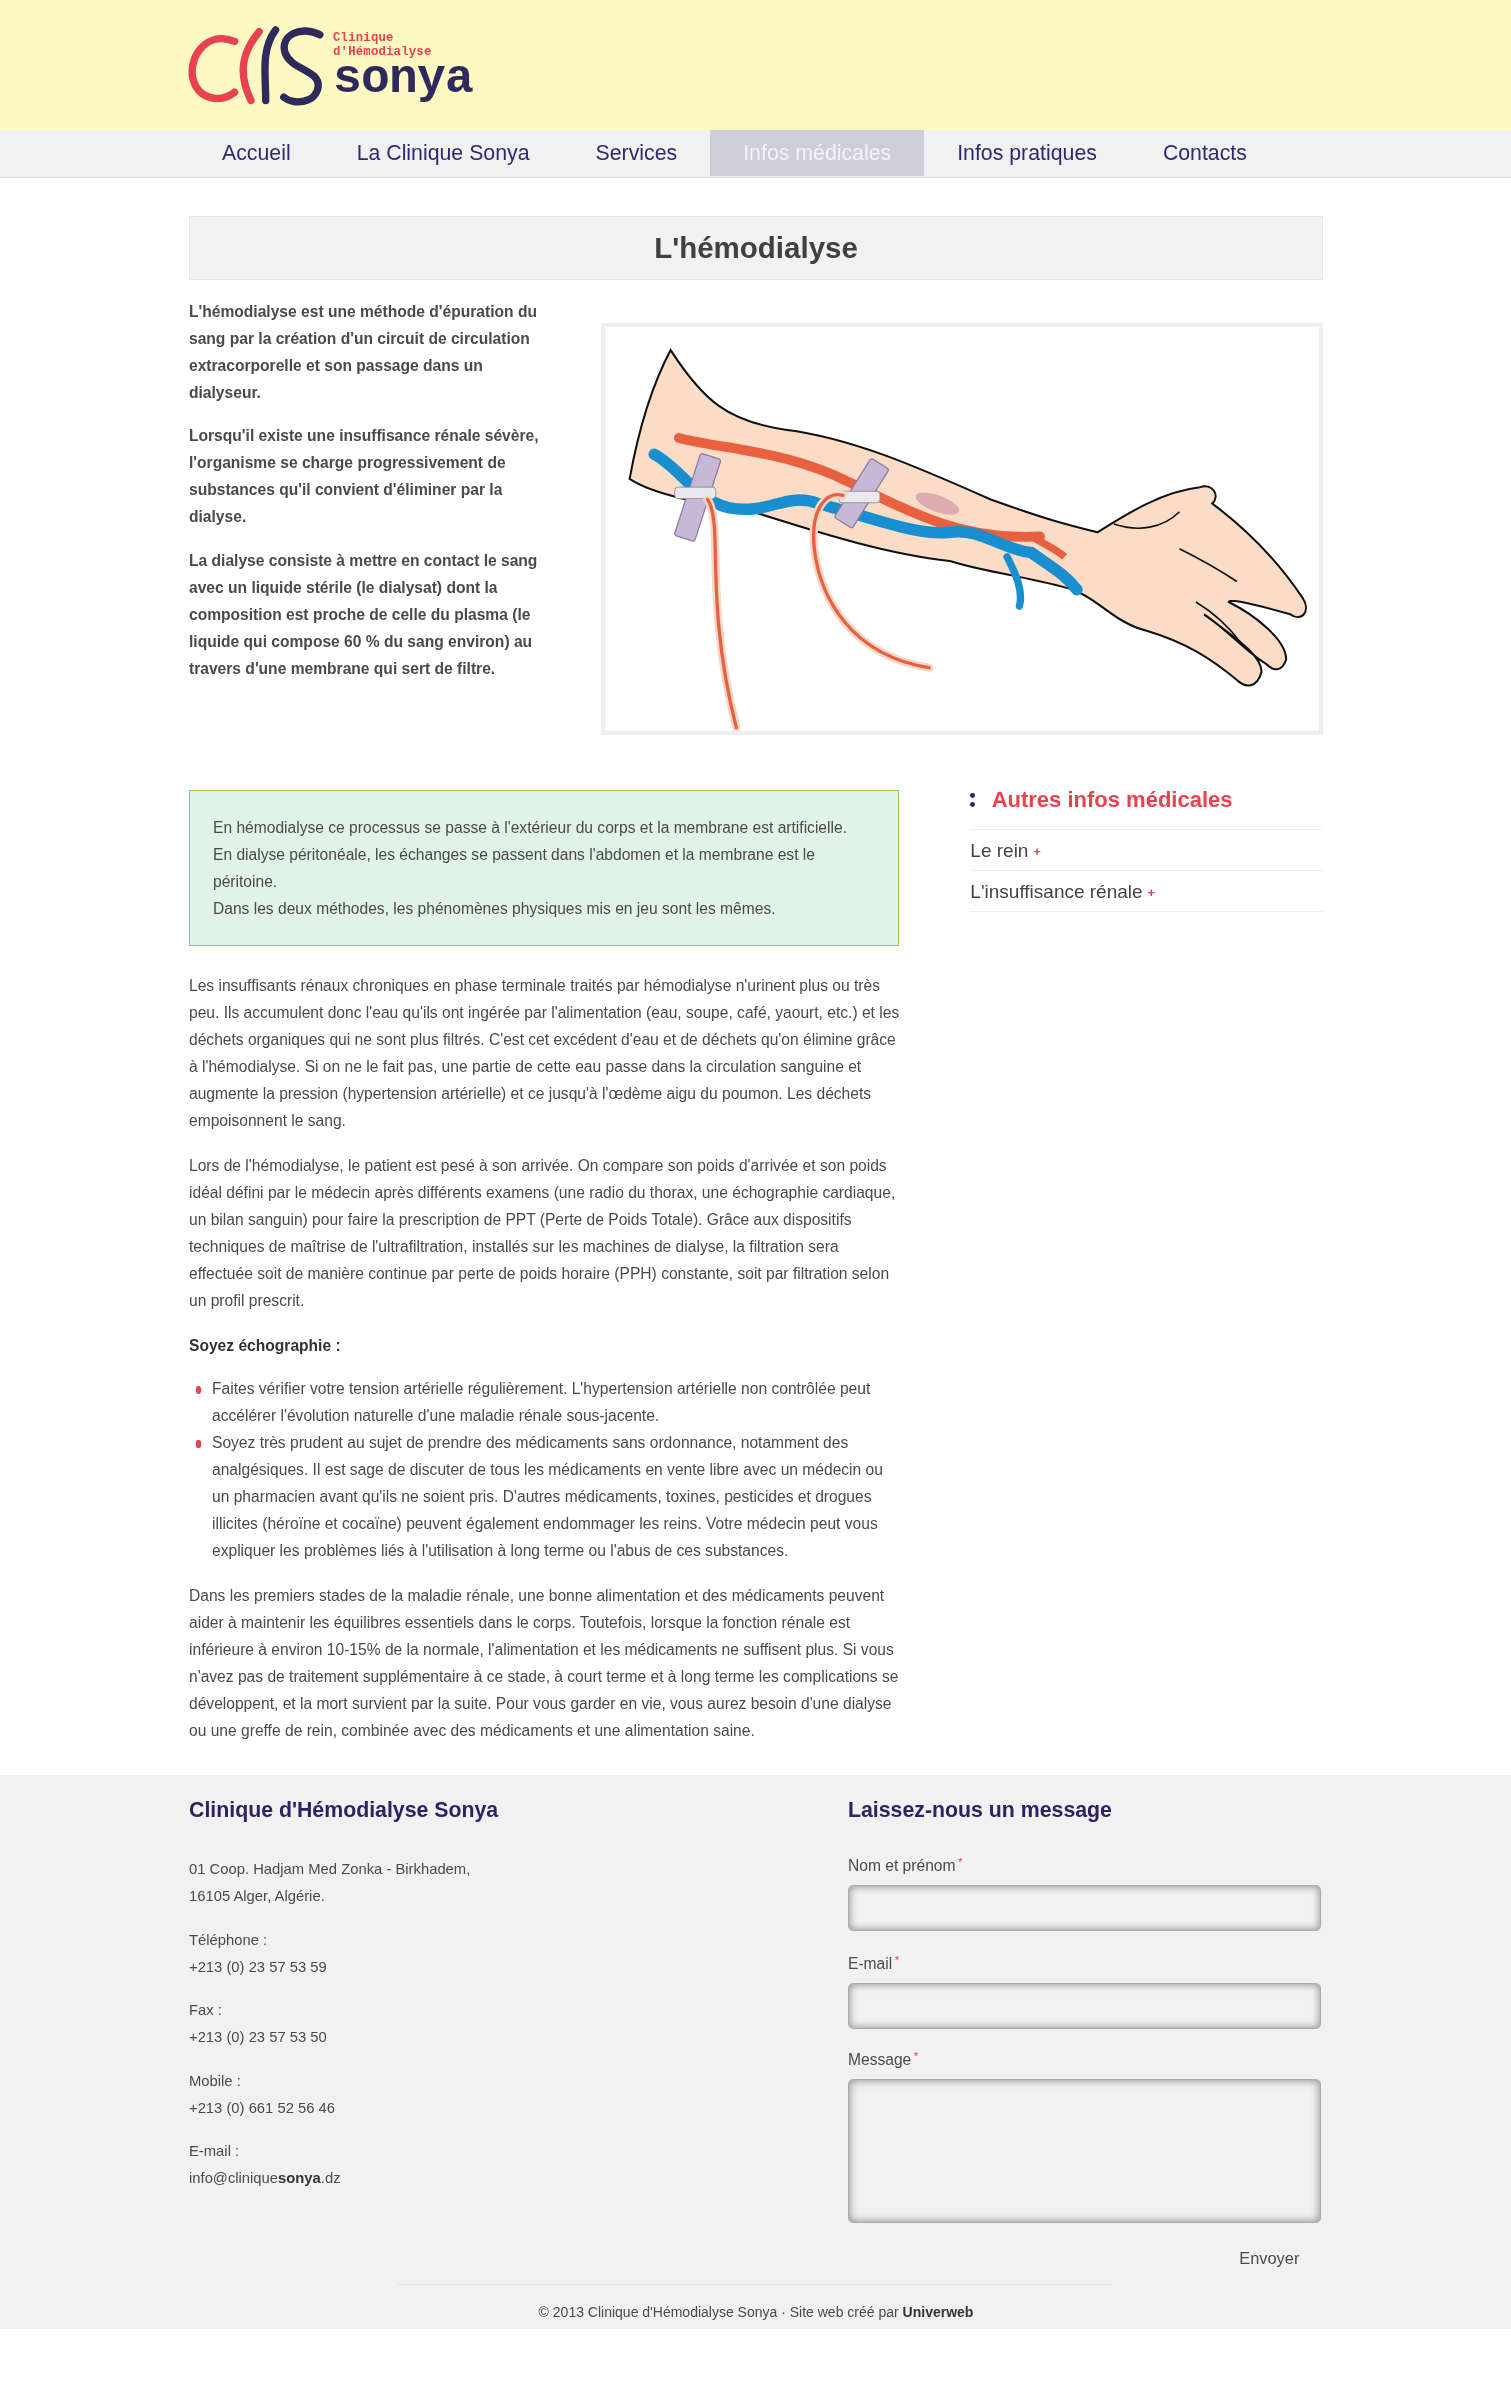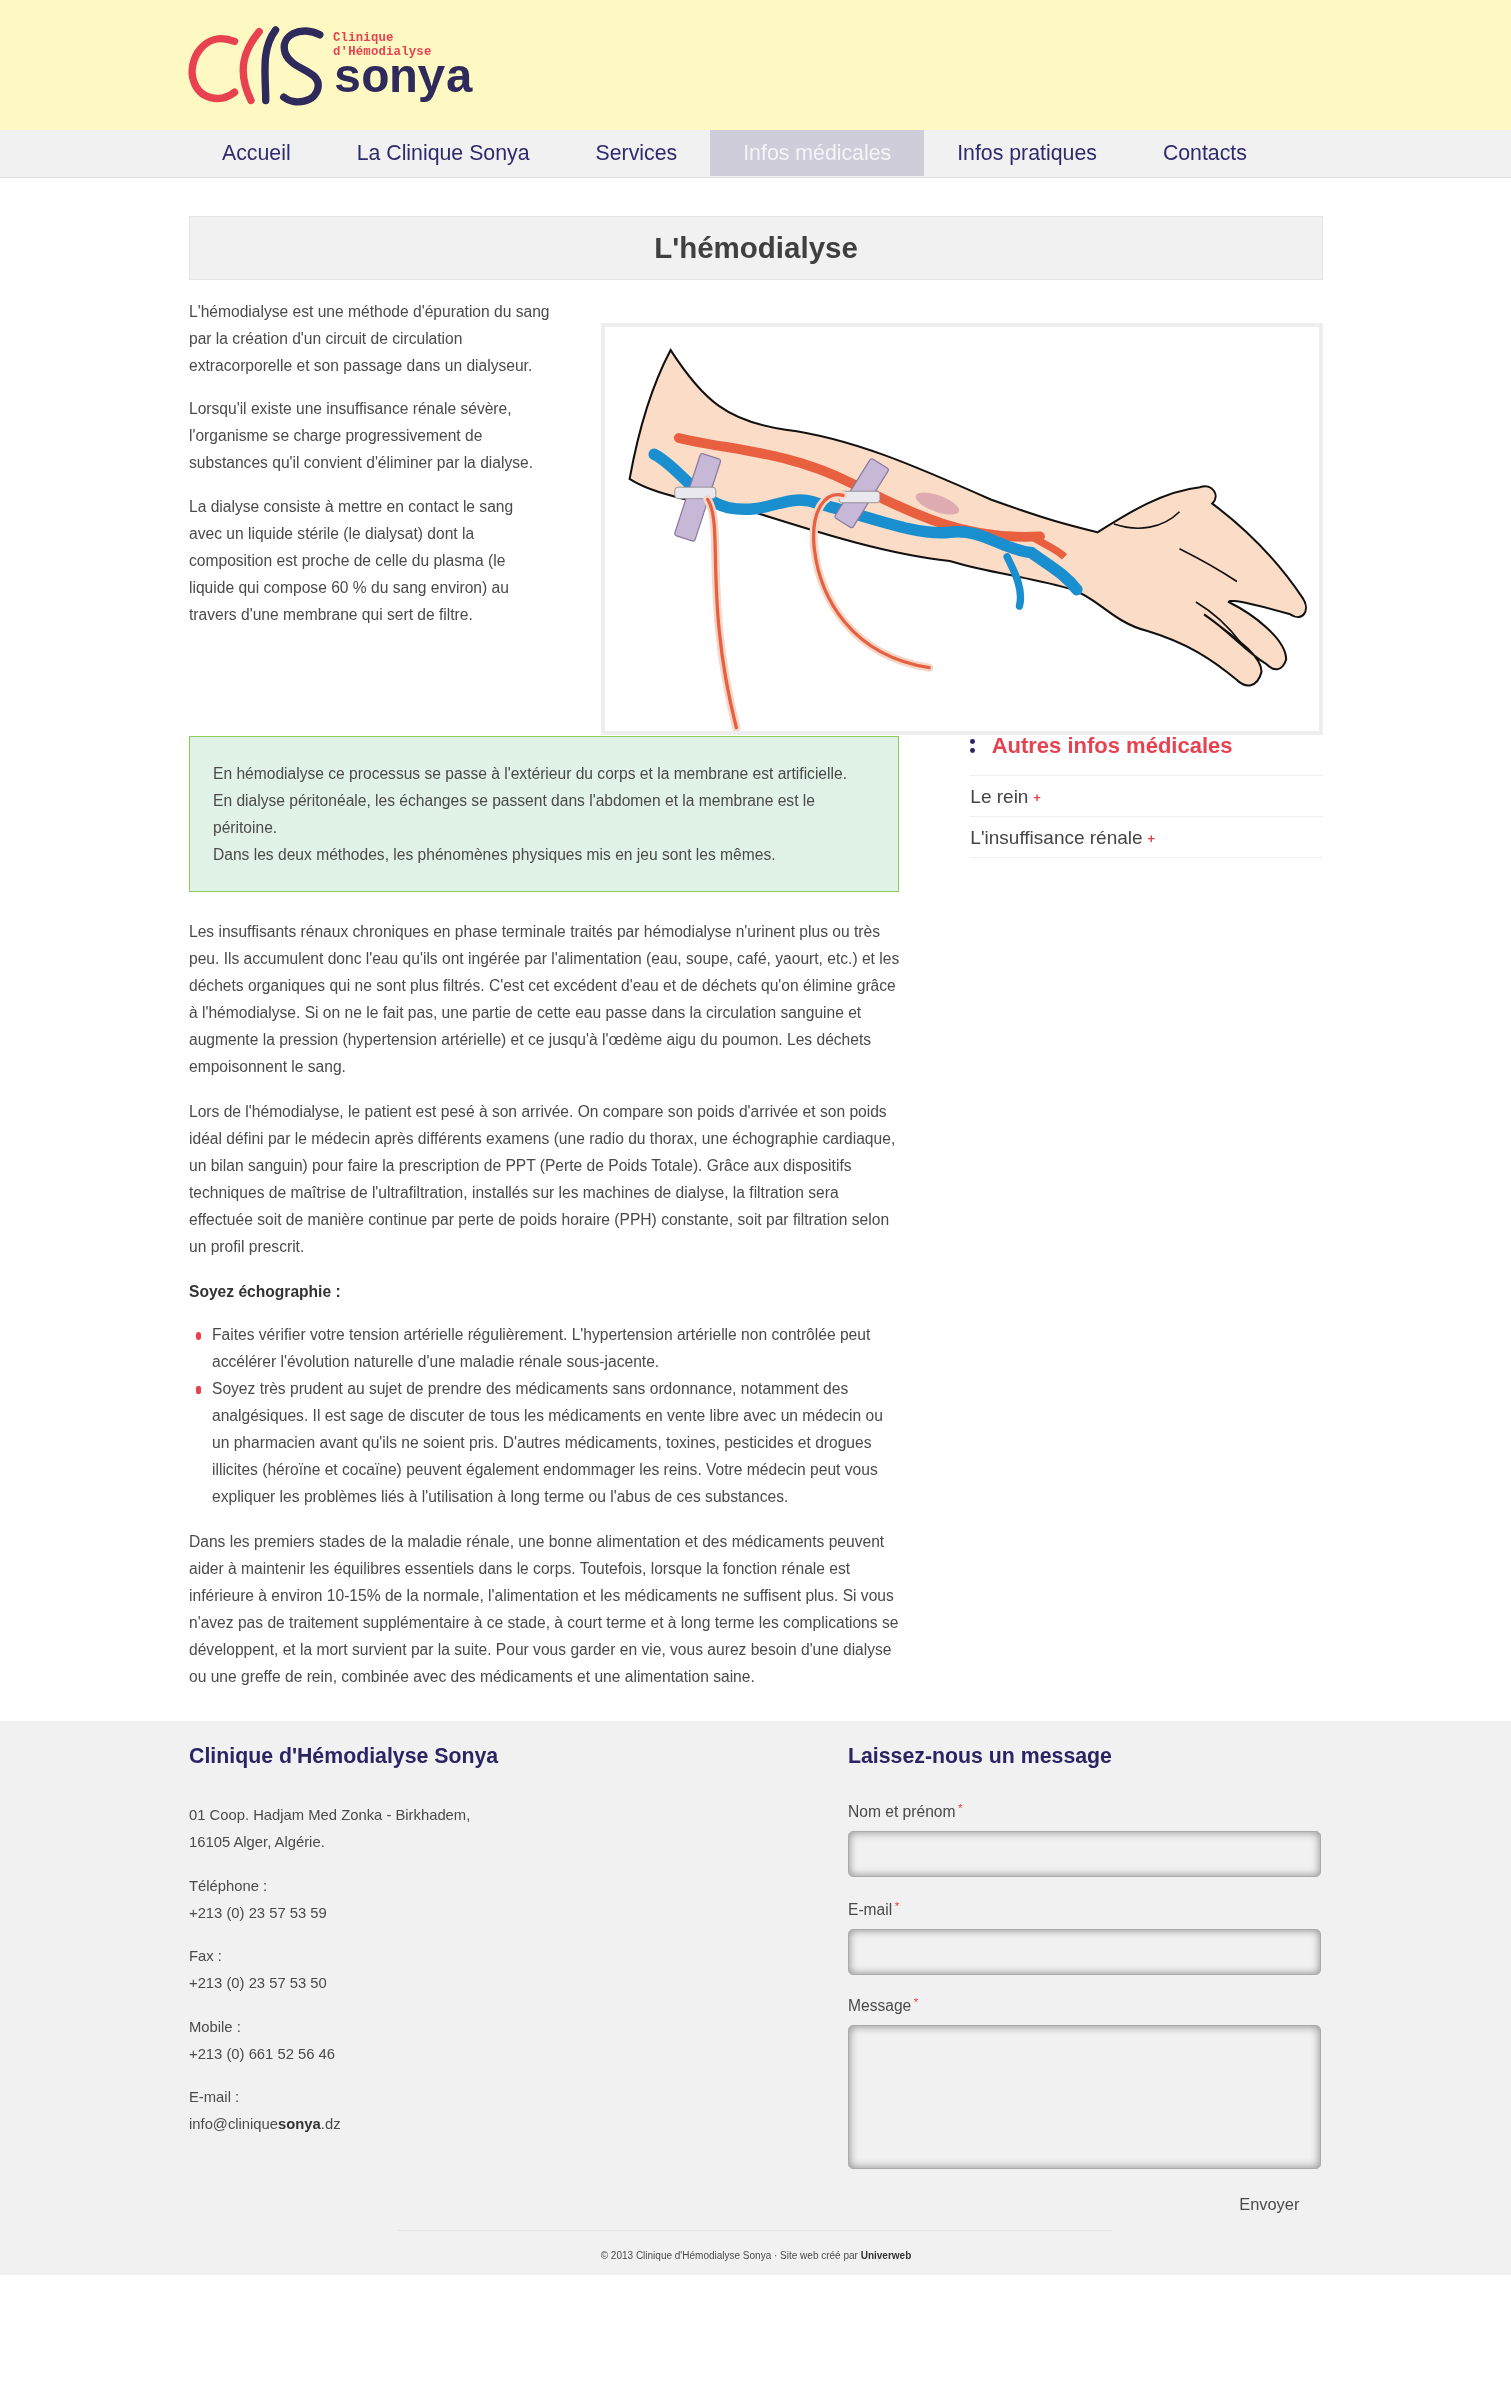--- a/index.html
+++ b/index.html
@@ -19,21 +19,21 @@
   .nav-inner { position: absolute; left: 189px; top: 130px; height: 48px; display: flex; }
   .nav-item { height: 46px; line-height: 46px; padding: 0 33px; font-size: 21.3px; color: #2e2a6e; cursor: pointer; white-space: nowrap; }
   .nav-item.active { background: #cfcdda; color: #f4f4f7; }
 
   
   .container { position: relative; width: 1134px; margin-left: 189px; }
   .title-box { margin-top: 38px; height: 64px; background: #f1f1f1; border: 1.6px solid #e4e4e4; display: flex; align-items: center; justify-content: center; }
   .title-box h1 { font-size: 29.5px; color: #404040; font-weight: bold; }
 
   .intro { display: flex; margin-top: 4.9px; }
-  .intro-text { width: 361px; padding-top: 13px; }
+  .intro-text { width: 361px; padding-top: 13px; font-weight: bold; }
   .intro-text p { font-size: 15.6px; line-height: 27px; color: #4a4a4a; margin-bottom: 16.4px; }
   .figure { margin-left 0; position: absolute; left: 412px; top: 107px; width: 722px; height: 412px; border: 4.1px solid #eeeeee; background: #fff; }
   .figure svg { width: 100%; height: 100%; }
 
   .two-col { display: flex; margin-top: 92px; }
   .main-col { width: 711px; }
   .side-col { margin-left: 71px; width: 353px; padding-top: 0; }
 
   .note-box { background: #e1f2e6; border: 1.6px solid #8fcc57; padding: 23px 23px 23px 23px; }
   .note-box p { font-size: 15.6px; line-height: 27px; color: #4a4a4a; }
@@ -65,21 +65,21 @@
   .field-label { font-size: 15.6px; color: #4a4a4a; margin-top: 33px; }
   .field-label .req { color: #e8414f; font-size: 11.5px; vertical-align: 4.9px; margin-left: 2.5px; }
   .field-label.second { margin-top: 23px; }
   .field-label.third { margin-top: 21.3px; }
   .input { width: 473px; height: 46px; margin-top: 9.8px; background: #f1f1f1; border-radius: 4.9px; border: 0.8px solid #aaa; box-shadow: inset 0 0 8.2px rgba(0,0,0,0.45); font-size: 14.8px; padding: 0 9.8px; font-family: "Liberation Sans", sans-serif; outline: none; }
   .textarea { width: 473px; height: 144px; margin-top: 9.8px; background: #f1f1f1; border-radius: 4.9px; border: 0.8px solid #aaa; box-shadow: inset 0 0 9.8px rgba(0,0,0,0.45); font-size: 14.8px; padding: 9.8px; resize: none; font-family: "Liberation Sans", sans-serif; outline: none; }
   .send-row { text-align: right; margin-top: 23px; padding-right: 24.6px; }
   .send-btn { background: none; border: none; font-size: 16.4px; color: #4a4a4a; cursor: pointer; font-family: "Liberation Sans", sans-serif; }
 
   .footer-sep { position: absolute; left: 398px; width: 714px; top: 509px; border-top: 0.8px solid #e3e3e3; }
-  .copyright { position: absolute; left: 0; width: 1512px; top: 529px; text-align: center; font-size: 10px; color: #4a4a4a; }
+  .copyright { position: absolute; left: 0; width: 1512px; top: 529px; text-align: center; font-size: 14px; color: #4a4a4a; }
   .copyright b { color: #333; }
 </style>
 </head>
 <body>
 
 <div class="header">
   <a class="logo">
     <svg class="logo-mark" viewBox="0 0 170 100">
       <path d="M58 20 C 20 5, 0 45, 8 68 C 15 90, 40 96, 58 82" fill="none" stroke="#e8414f" stroke-width="9" stroke-linecap="round"></path>
       <path d="M88 8 C 70 30, 60 55, 78 92" fill="none" stroke="#e8414f" stroke-width="9" stroke-linecap="round"></path>

